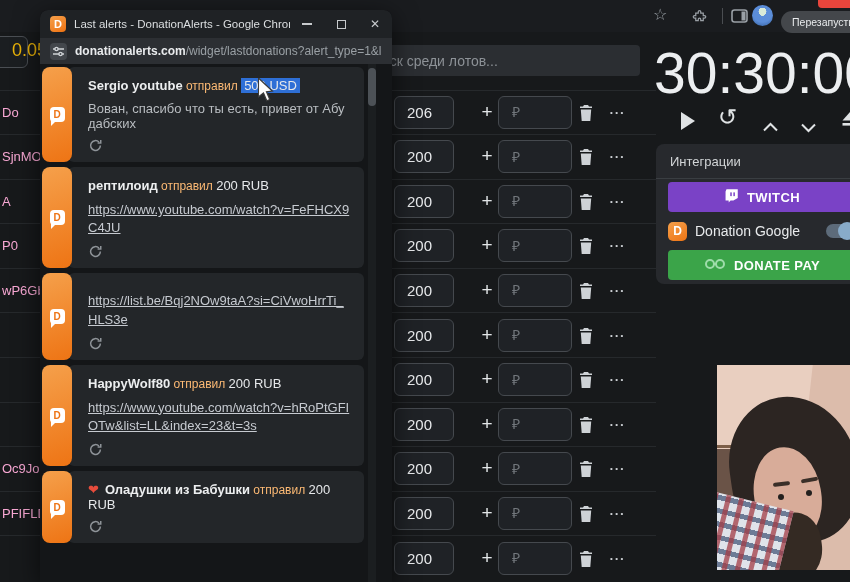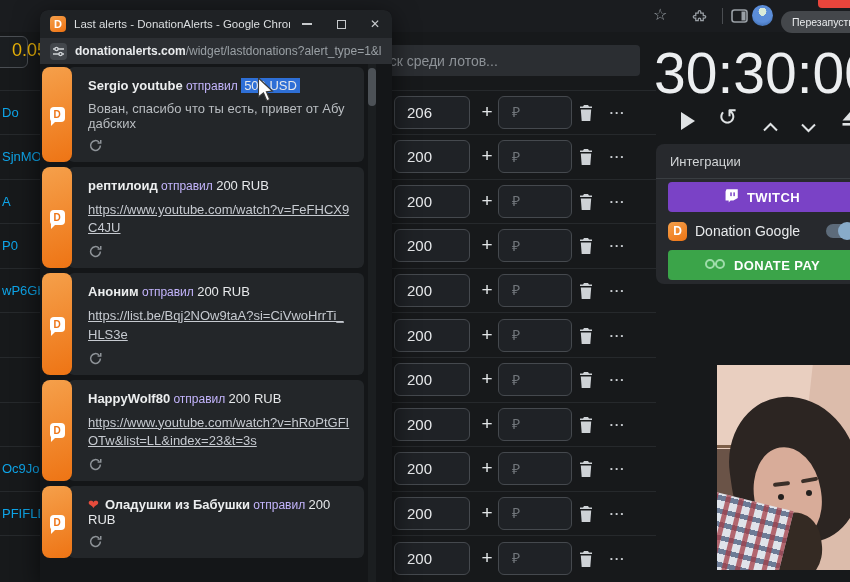--- a/index.html
+++ b/index.html
@@ -25,22 +25,22 @@
   
   .mini-input { position:absolute; left:-30px; top:36px; width:58px; height:32px;
     border:1px solid #4a4e53; border-radius:6px; background:#1b1e21; }
   .mini-val { position:absolute; left:12px; top:40px; width:34px; overflow:hidden;
     font-size:18px; color:#eab308; white-space:nowrap; }
   .search { position:absolute; left:352px; top:45px; width:288px; height:31px;
     background:#2b2e32; border:none; border-radius:4px; color:#dfe2e4; font-size:14px; padding:0 12px; outline:none; }
   .search::placeholder { color:#8d9297; }
   .sep { position:absolute; left:0; width:656px; height:1px; background:#26292c; }
   .lot-row { position:absolute; left:0; width:660px; height:33px; }
-  .frag { position:absolute; left:2px; top:0; height:33px; line-height:33px; font-size:13px; color:#0ea5e9; white-space:nowrap; }
-  .num { position:absolute; left:394px; width:76px; height:33px; background:#1f2226; border:1px solid #45494e;
+  .frag { position:absolute; left:2px; top:0; height:33px; line-height:33px; font-size:13px; color:#f9a8d4; white-space:nowrap; }
+  .num { position:absolute; left:394px; width:60px; height:33px; background:#1f2226; border:1px solid #45494e;
     border-radius:6px; color:#e8eaec; font-size:15px; padding-left:12px; outline:none; font-family:inherit; }
   .plus { position:absolute; left:477px; width:20px; height:33px; line-height:32px; text-align:center;
     color:#e3e6e8; font-size:19px; cursor:default; }
   .cur { position:absolute; left:498px; width:74px; height:33px; background:#1f2226; border:1px solid #45494e;
     border-radius:6px; color:#e8eaec; font-size:14px; padding-left:13px; outline:none; font-family:inherit; }
   .cur::placeholder { color:#72777c; }
   .trash { position:absolute; left:578px; top:8px; width:16px; height:18px; }
   .dots { position:absolute; left:610px; top:0; height:33px; line-height:33px; font-size:8px;
     letter-spacing:2.5px; color:#cfd3d7; }
 
@@ -110,21 +110,21 @@
   .tab { position:absolute; left:0; top:0; bottom:0; width:30px; border-radius:8px;
     background:linear-gradient(160deg,#f5a04b 0%, #ee7414 100%); display:flex; align-items:center;
     justify-content:center; z-index:2; }
   .bubble { width:15px; height:15px; background:#fff; border-radius:4px; color:#ee7414; font-size:10px;
     font-weight:bold; display:flex; align-items:center; justify-content:center; position:relative; }
   .bubble::after { content:''; position:absolute; left:1px; bottom:-4px; border:3px solid transparent;
     border-top-color:#fff; border-left-color:#fff; }
   .cbody { margin-left:26px; background:#232629; border-radius:6px; padding:11px 16px 8px 20px; min-height:72px; }
   .line1 { font-size:13px; color:#eceeef; font-weight:bold; }
   .heart { color:#e74c3c; font-weight:normal; margin-right:6px; }
-  .sw { color:#c4b5fd; font-weight:normal; font-size:12px; }
+  .sw { color:#fdba74; font-weight:normal; font-size:12px; }
   .am { font-weight:normal; color:#e6e8ea; }
   .am.sel { background:#2e6fd6; padding:0 3px; }
   .msg { margin-top:8px; font-size:13px; color:#b9bdc1; }
   .lnk { display:block; margin-top:8px; font-size:13px; color:#c6cad0; text-decoration:underline;
     word-break:break-all; line-height:1.4; width:262px; }
   .refresh { margin-top:7px; width:16px; height:16px; }
   .pscroll { position:absolute; left:328px; top:54px; bottom:0; width:8px; background:#1b1e20; }
   .pthumb { position:absolute; left:0; top:4px; width:8px; height:38px; border-radius:4px; background:#4c5156; }
 
   .cursor { position:absolute; left:258px; top:78px; z-index:30; }
@@ -393,21 +393,20 @@
                 <path d="M16.5 10a6.5 6.5 0 1 1-1.9-4.6"></path>
                 <path d="M17 2.5v4.2h-4.2"></path>
               </svg></div>
           </div>
         </div>
         <div class="card">
           <div class="tab">
             <div class="bubble">D</div>
           </div>
           <div class="cbody">
-            <div class="line1"><span class="nm">Аноним</span><span class="sw"> отправил </span><span class="am">200 RUB</span></div>
             <a class="lnk" href="#">https://list.be/Bqj2NOw9taA?si=CiVwoHrrTi_HLS3e</a>
             <div class="refresh"><svg width="15" height="15" viewBox="0 0 20 20" fill="none" stroke="#8e9398" stroke-width="2">
                 <path d="M16.5 10a6.5 6.5 0 1 1-1.9-4.6"></path>
                 <path d="M17 2.5v4.2h-4.2"></path>
               </svg></div>
           </div>
         </div>
         <div class="card">
           <div class="tab">
             <div class="bubble">D</div>

